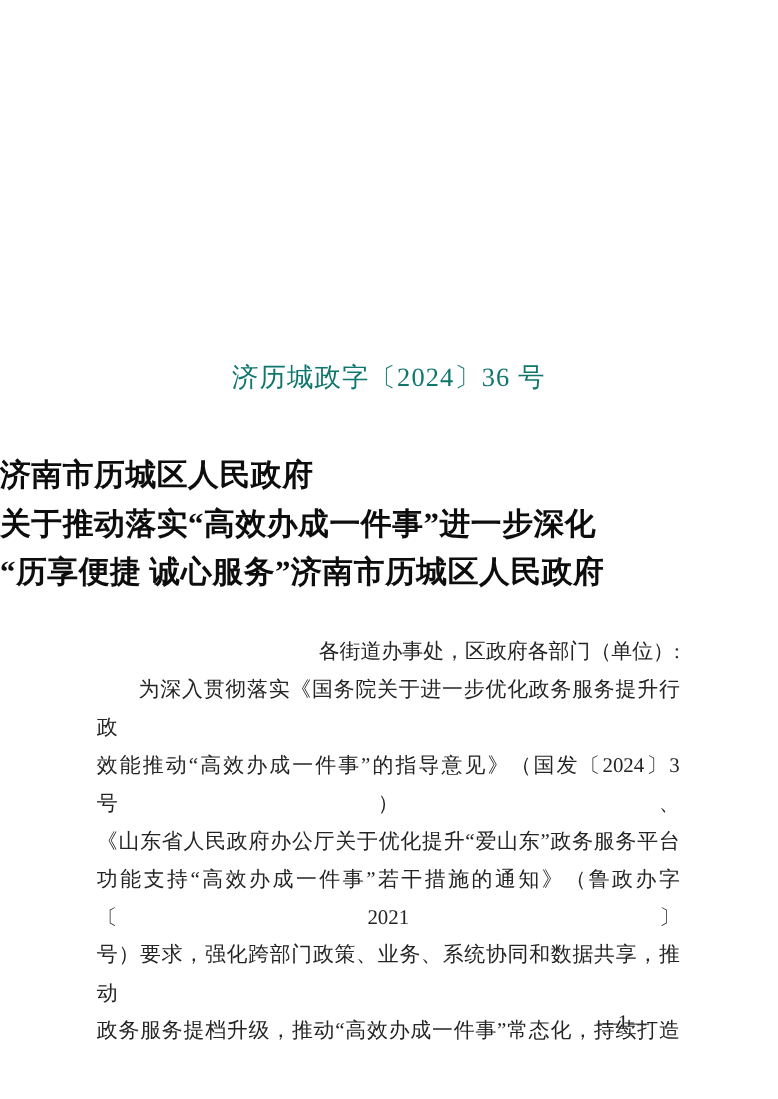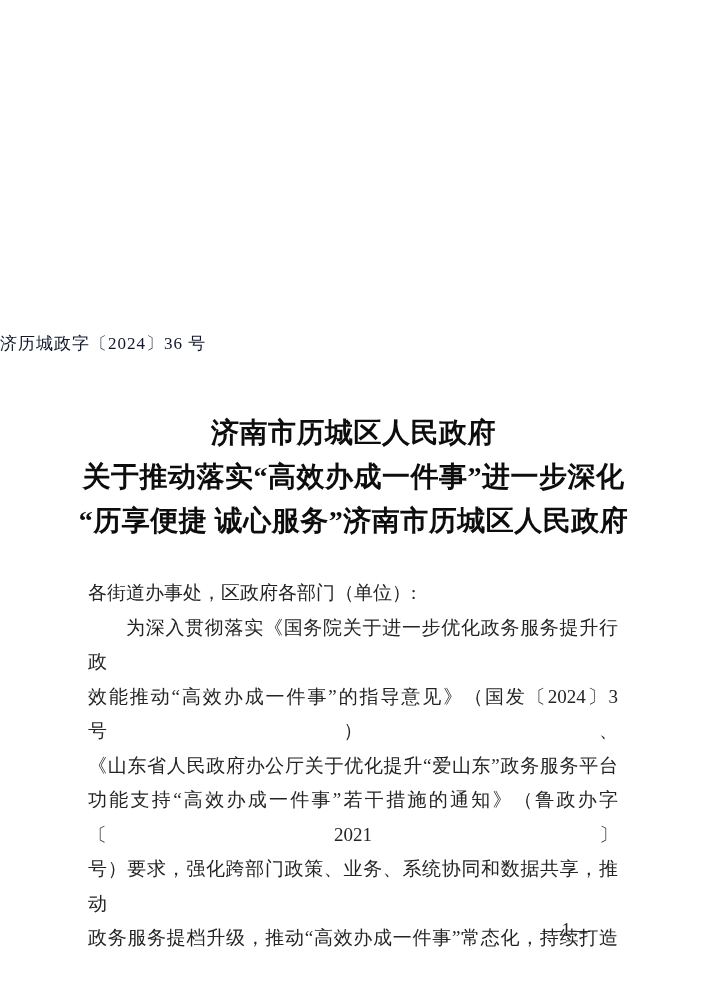--- a/index.html
+++ b/index.html
@@ -11,47 +11,47 @@
     background: #ffffff;
     overflow: hidden;
     font-family: "Liberation Serif", "DejaVu Serif", serif;
     color: #1c1c1c;
   }
   .doc-number {
     position: absolute;
     top: 332px;
     left: 0;
     width: 100%;
-    font-size: 17px;
+    text-align: center;
+    font-size: 24px;
     line-height: 24px;
     letter-spacing: 1px;
-    color: #0f172a;
+    color: #0f766e;
   }
   .title-block {
     position: absolute;
     top: 411px;
     left: 0;
     width: 100%;
-    text-align: center;
     font-weight: bold;
     font-size: 28px;
     line-height: 44px;
     color: #0d0d0d;
     letter-spacing: 0.5px;
   }
   .body-block {
     position: absolute;
     top: 576px;
     left: 88px;
     width: 530px;
     font-size: 19px;
     line-height: 34.5px;
     color: #242424;
   }
-  .body-line { width: 100%; }
+  .body-line { width: 100%; text-align: right; }
   .body-line.just {
     text-align: justify;
     text-align-last: justify;
   }
   .body-line.indent { text-indent: 2em; font-family: Liberation Serif, serif; }
   .page-number {
     position: absolute;
     top: 918px;
     left: 88px;
     width: 530px;

